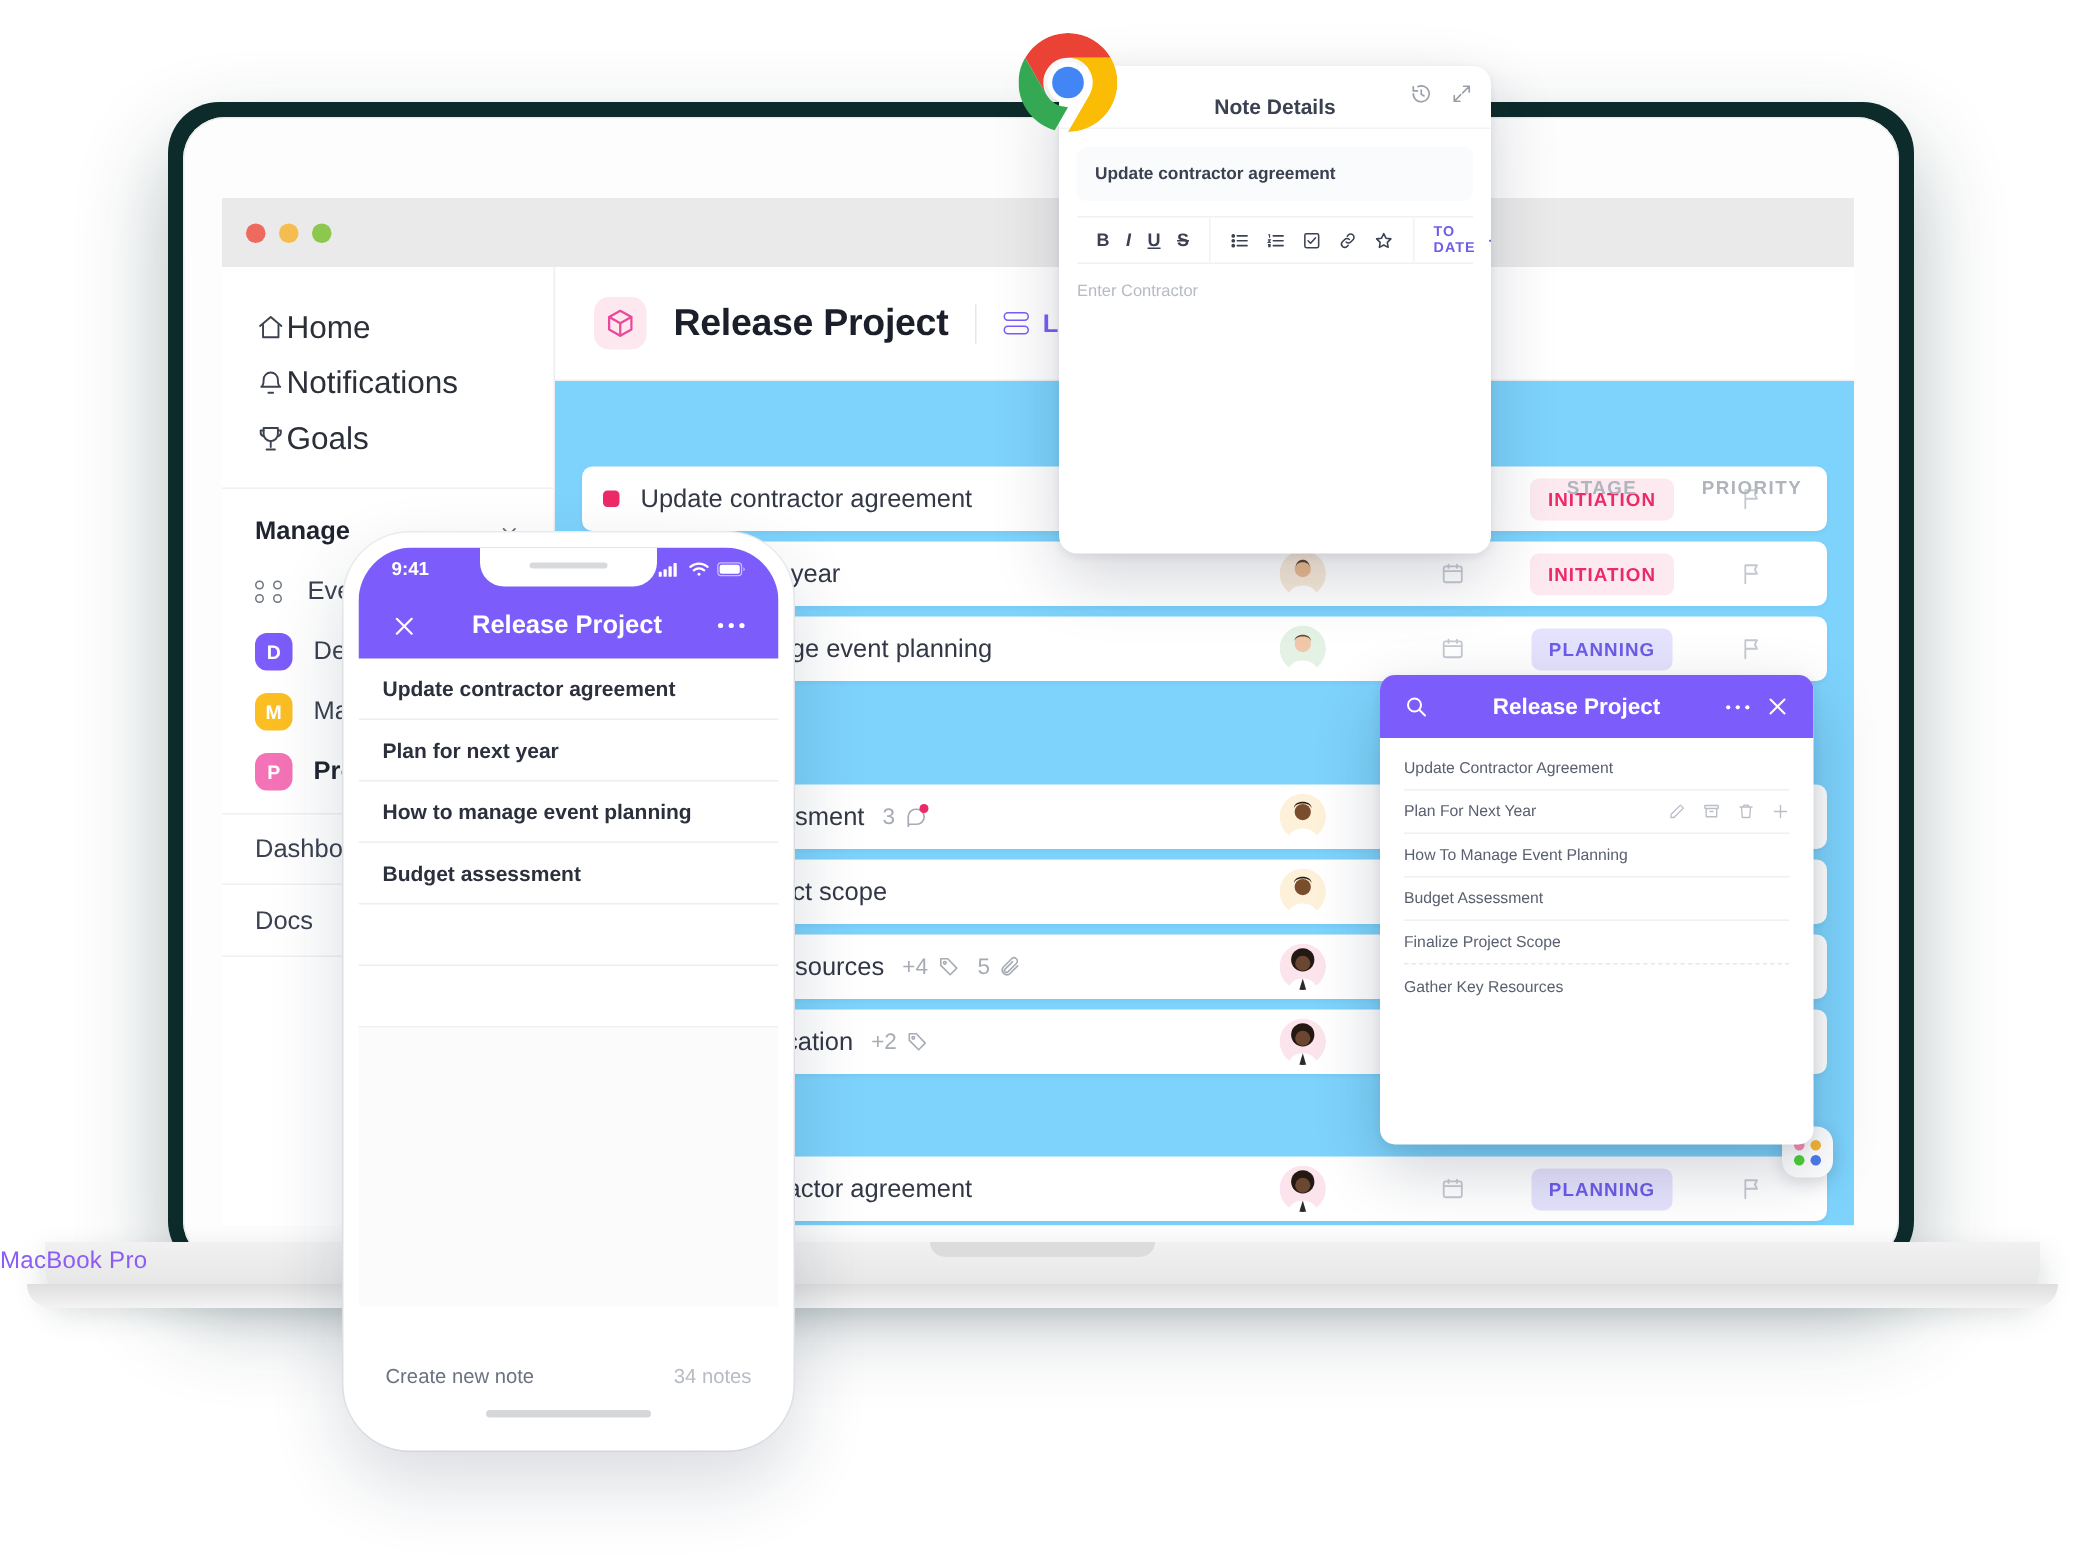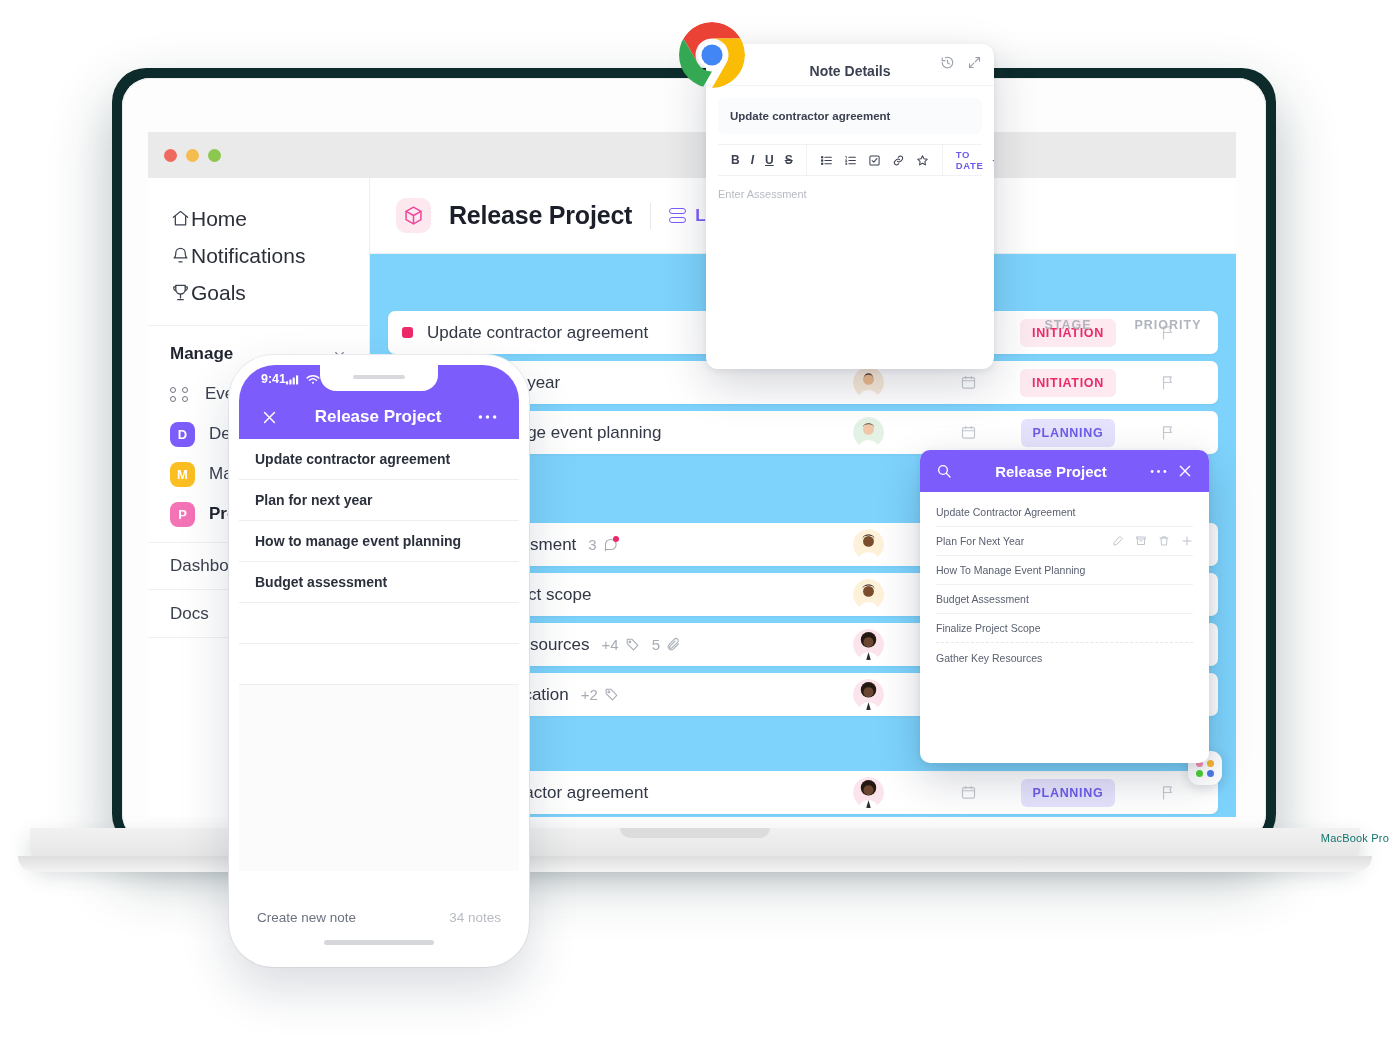--- a/index.html
+++ b/index.html
@@ -38,21 +38,21 @@
     border-radius: 0 0 16px 16px;
     background: linear-gradient(#f1f1f1, #e4e4e4);
     box-shadow: 0 10px 22px rgba(10,40,45,0.18);
   }
   .laptop-base:after{
     content:""; position:absolute; left:50%; top:0; transform:translateX(-50%);
     width: 150px; height: 10px; border-radius: 0 0 10px 10px; background:#dcdcdc;
   }
   .laptop-label {
     position: absolute; left: 0; right: 0; top: 832px;
-    text-align: right; font-size: 11px; color: #0f766e; letter-spacing:.2px;
+    text-align: left; font-size: 16px; color: #8b5cf6; letter-spacing:.2px;
   }
   .laptop-foot {
     position: absolute; left: 18px; top: 856px; width: 1354px; height: 16px;
     border-radius: 0 0 22px 22px;
     background: linear-gradient(#dedede, #f4f4f4);
   }
 
   
   .browser-bar {
     position: absolute; left: 0; top: 0; width: 1088px; height: 46px;
@@ -173,21 +173,21 @@
     position:absolute; left: 229px; top: 355px; width: 300px; height: 612px;
     border-radius: 44px; background:#ffffff;
     box-shadow: 0 22px 50px rgba(20,35,60,0.16), 0 0 0 1px #f0f0f2;
   }
   .phone-screen {
     position:absolute; left: 239px; top: 365px; width: 280px; height: 592px;
     border-radius: 36px; background:#ffffff; overflow:hidden;
   }
   .phone-status {
     position:absolute; left:0; top:0; width:100%; height:28px;
-    display:flex; align-items:center; justify-content:flex-start; padding: 0 22px;
+    display:flex; align-items:center; justify-content:space-between; padding: 0 22px;
     font-size:12.5px; font-weight:700; color:#fff; z-index:3;
   }
   .phone-purple { position:absolute; left:0; top:0; width:100%; height:74px; background:#7c5cfa; }
   .phone-notch {
     position:absolute; left:50%; transform:translateX(-50%); top:0; width:118px; height:26px;
     background:#fff; border-radius: 0 0 16px 16px; z-index:4;
   }
   .phone-notch:after{ content:""; position:absolute; left:50%; transform:translateX(-50%); top:10px; width:52px; height:4px; border-radius:3px; background:#d8d9dd; }
   .phone-nav {
     position:absolute; left:0; top:30px; width:100%; height:44px; z-index:3;
@@ -666,21 +666,21 @@
       <span class="tb-totask">
         <span>TO DATE</span>
         <span>
           <svg width="15" height="11" viewBox="0 0 24 16" fill="none" stroke="#6c5ce7" stroke-width="2" stroke-linecap="round" stroke-linejoin="round">
               <path d="M2 8h19M15 2l6 6-6 6"></path>
             </svg>
         </span>
       </span>
     </div>
 
-    <div class="note-desc">Enter Assessment</div>
+    <div class="note-desc">Enter Contractor</div>
   </div>
 
   <div class="chrome-logo">
     <svg viewBox="0 0 100 100" width="66" height="66">
       <clipPath id="cc">
           <circle cx="50" cy="50" r="50"></circle>
         </clipPath>
       <g clip-path="url(#cc)">
         <path d="M50 0A50 50 0 0193.3 25H50a25 25 0 00-21.65 37.5L6.7 25A50 50 0 0150 0z" fill="#ea4335"></path>
         <path d="M6.7 25l21.65 37.5A25 25 0 0050 75l-21.65 37.5A50 50 0 016.7 25z" fill="#34a853"></path>

